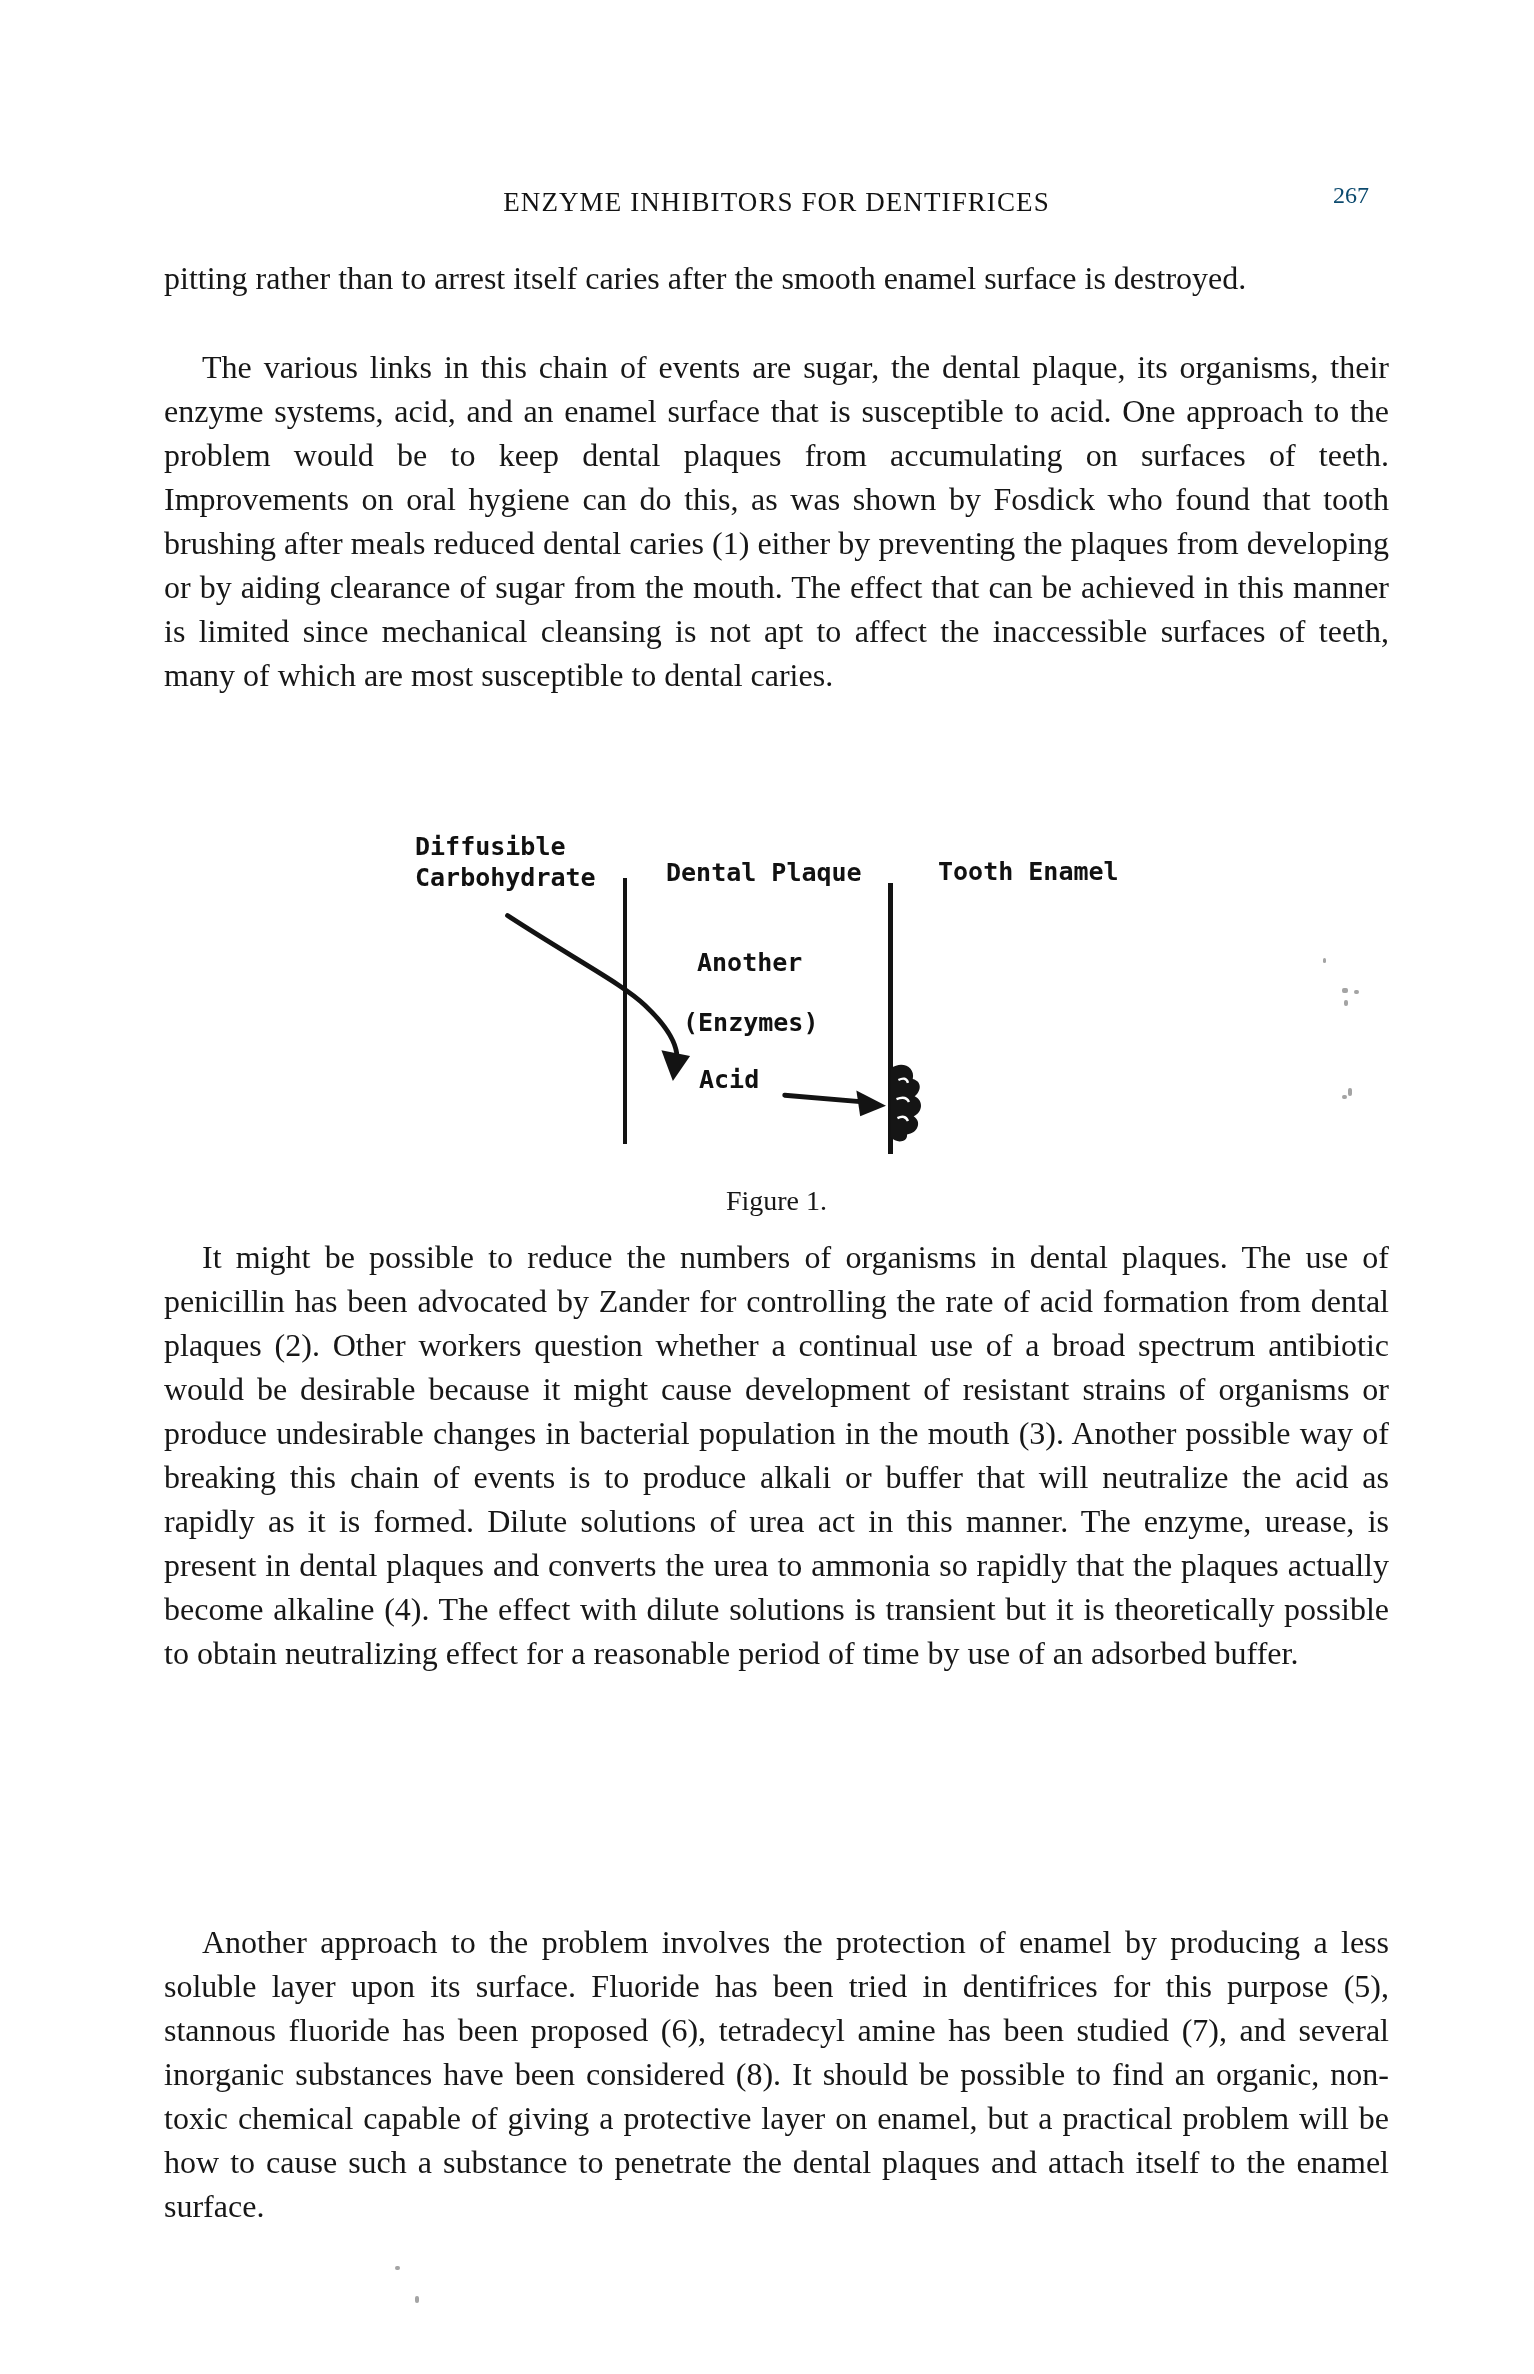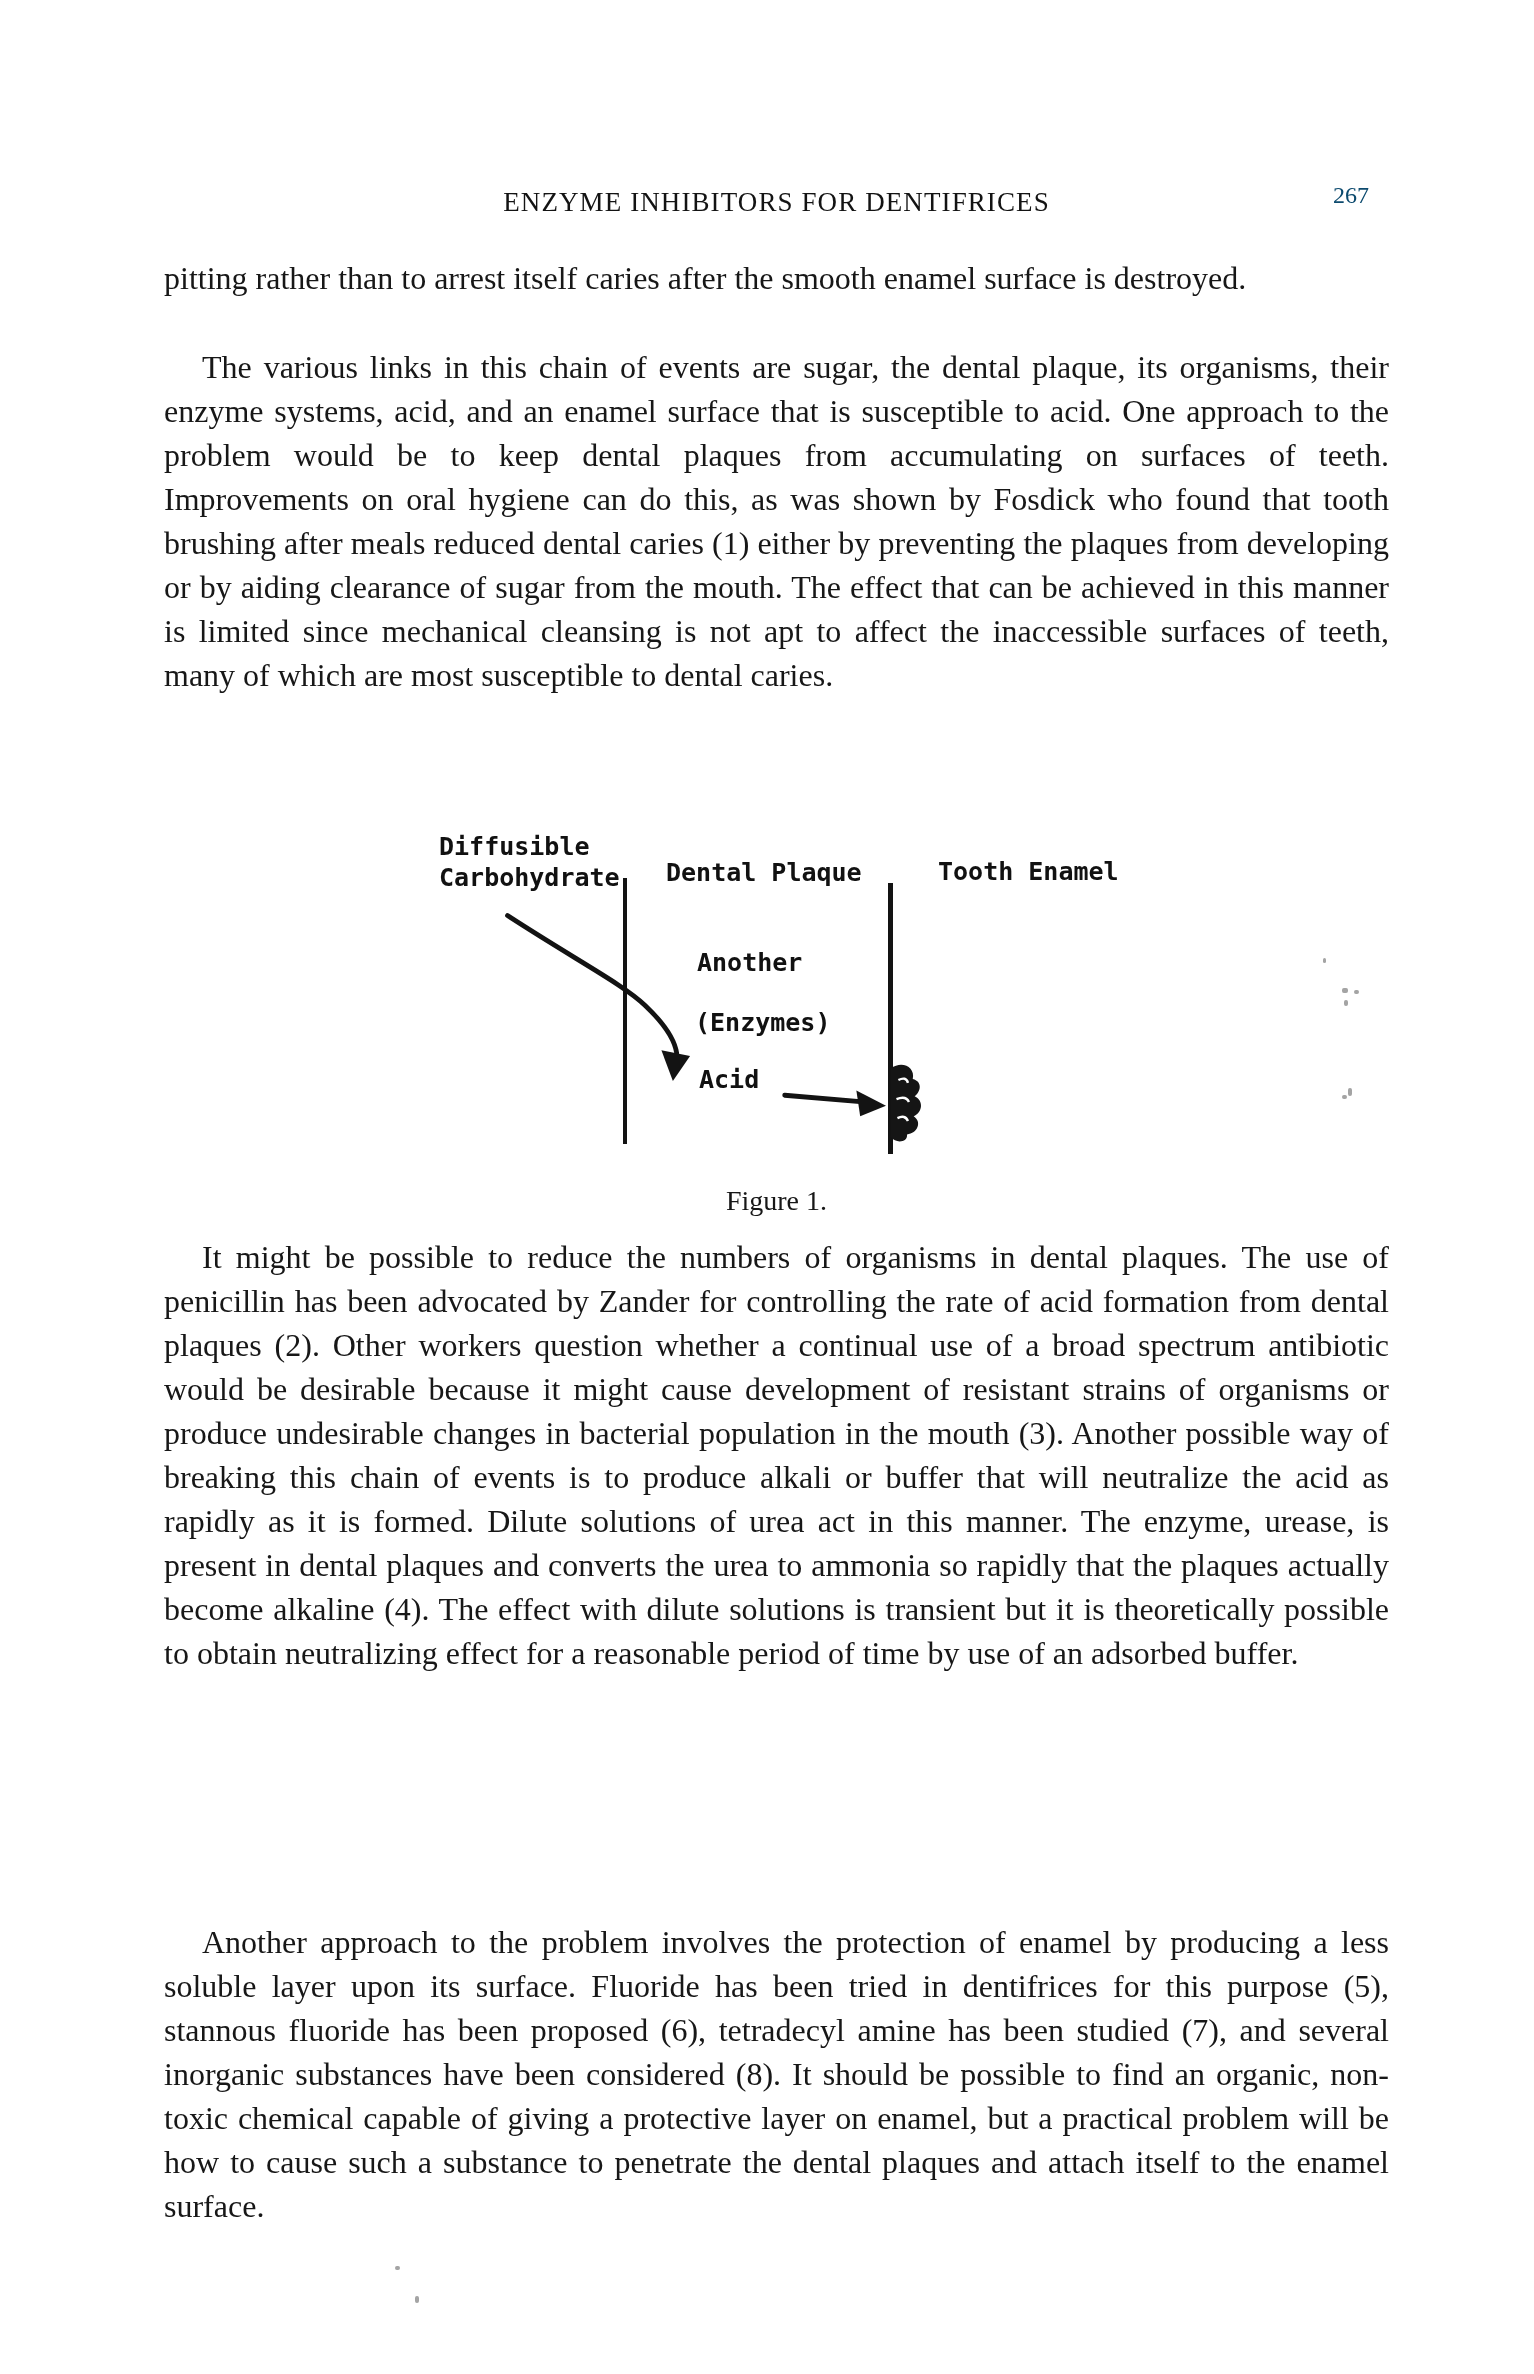--- a/index.html
+++ b/index.html
@@ -40,25 +40,25 @@
   
   .fig-label {
     position:absolute;
     font-family:"DejaVu Sans Mono", monospace;
     font-weight:bold;
     font-size:25px;
     line-height:31px;
     color:#111;
     white-space:nowrap;
   }
-  .lbl-diffusible   { left:415px; top:831px;margin-left:24px; }
+  .lbl-diffusible   { left:415px; top:831px; }
   .lbl-dentalplaque { left:666px; top:857px; }
   .lbl-toothenamel  { left:938px; top:856px; }
   .lbl-bacteria     { left:697px; top:947px; }
-  .lbl-enzymes      { left:683px; top:1007px;margin-left:12px; }
+  .lbl-enzymes      { left:683px; top:1007px; }
   .lbl-acid         { left:699px; top:1064px; }
 
   .fig-vline {
     position:absolute; background:#131313;
   }
   .vline-left  { left:623px; top:878px; width:3.8px;  height:266px; }
   .vline-right { left:888px; top:883px; width:4.8px;  height:271px; }
 
   .fig-svg {
     position:absolute; left:0; top:0; width:1534px; height:2374px;

